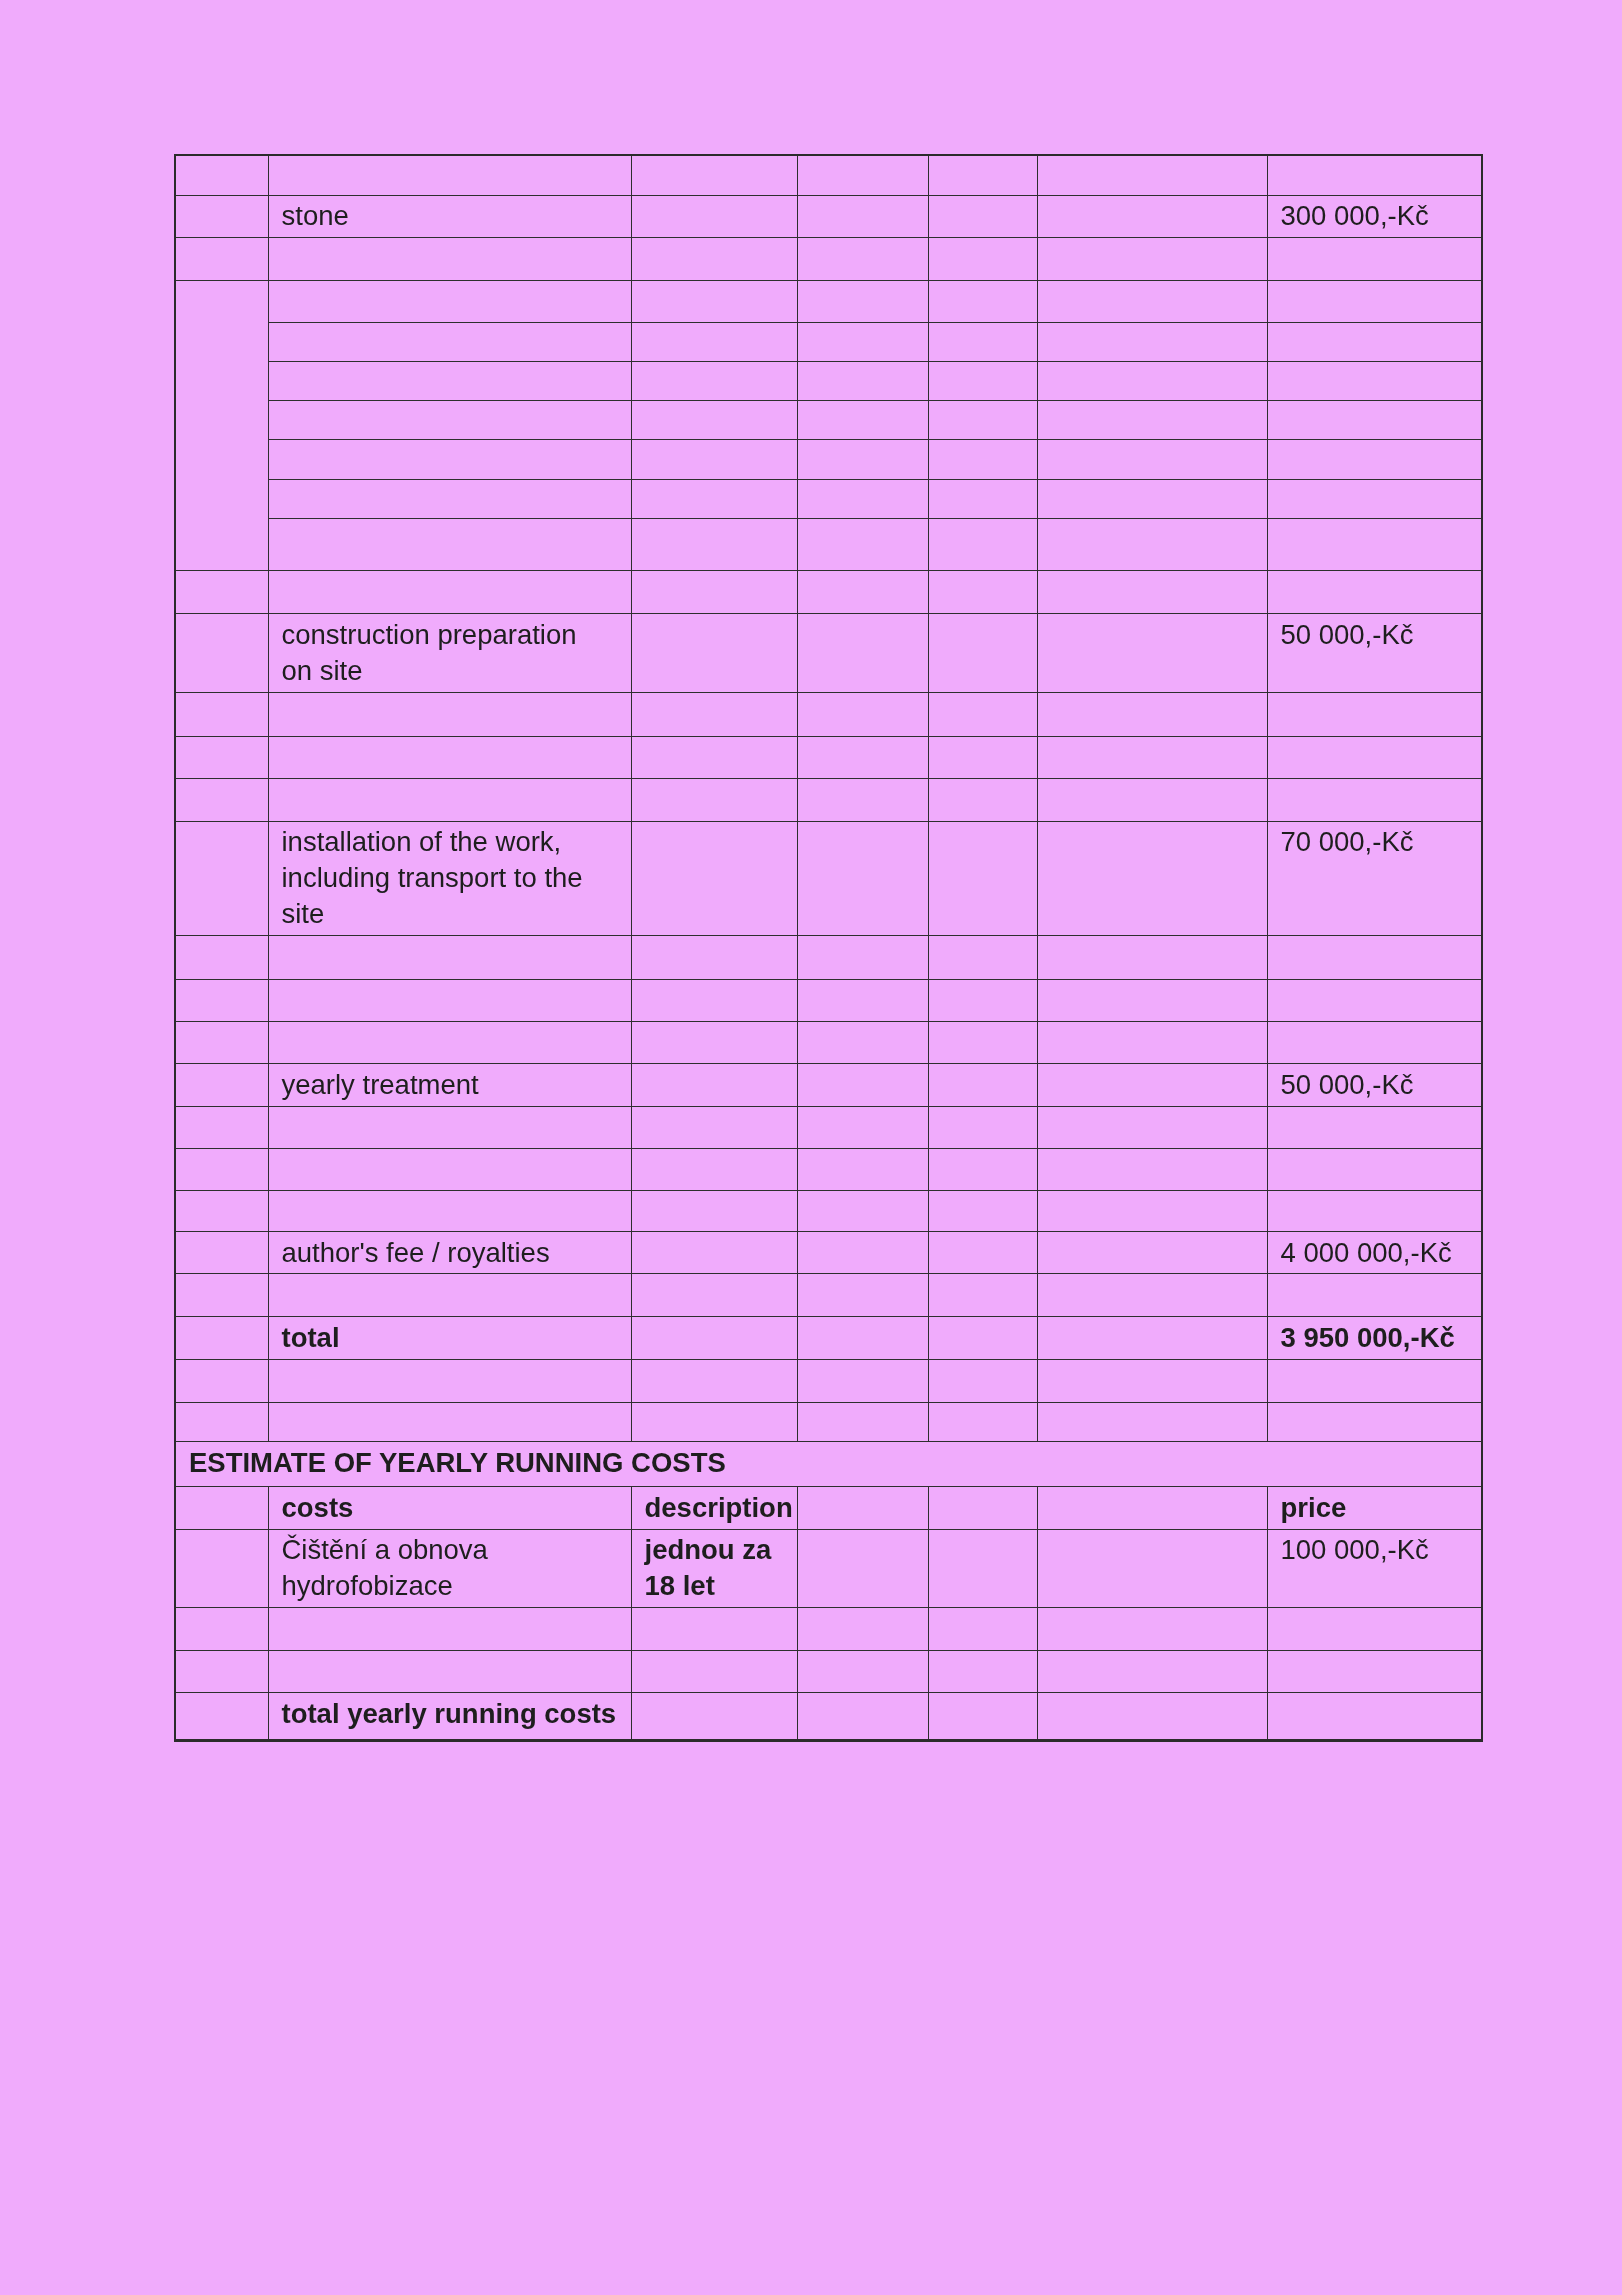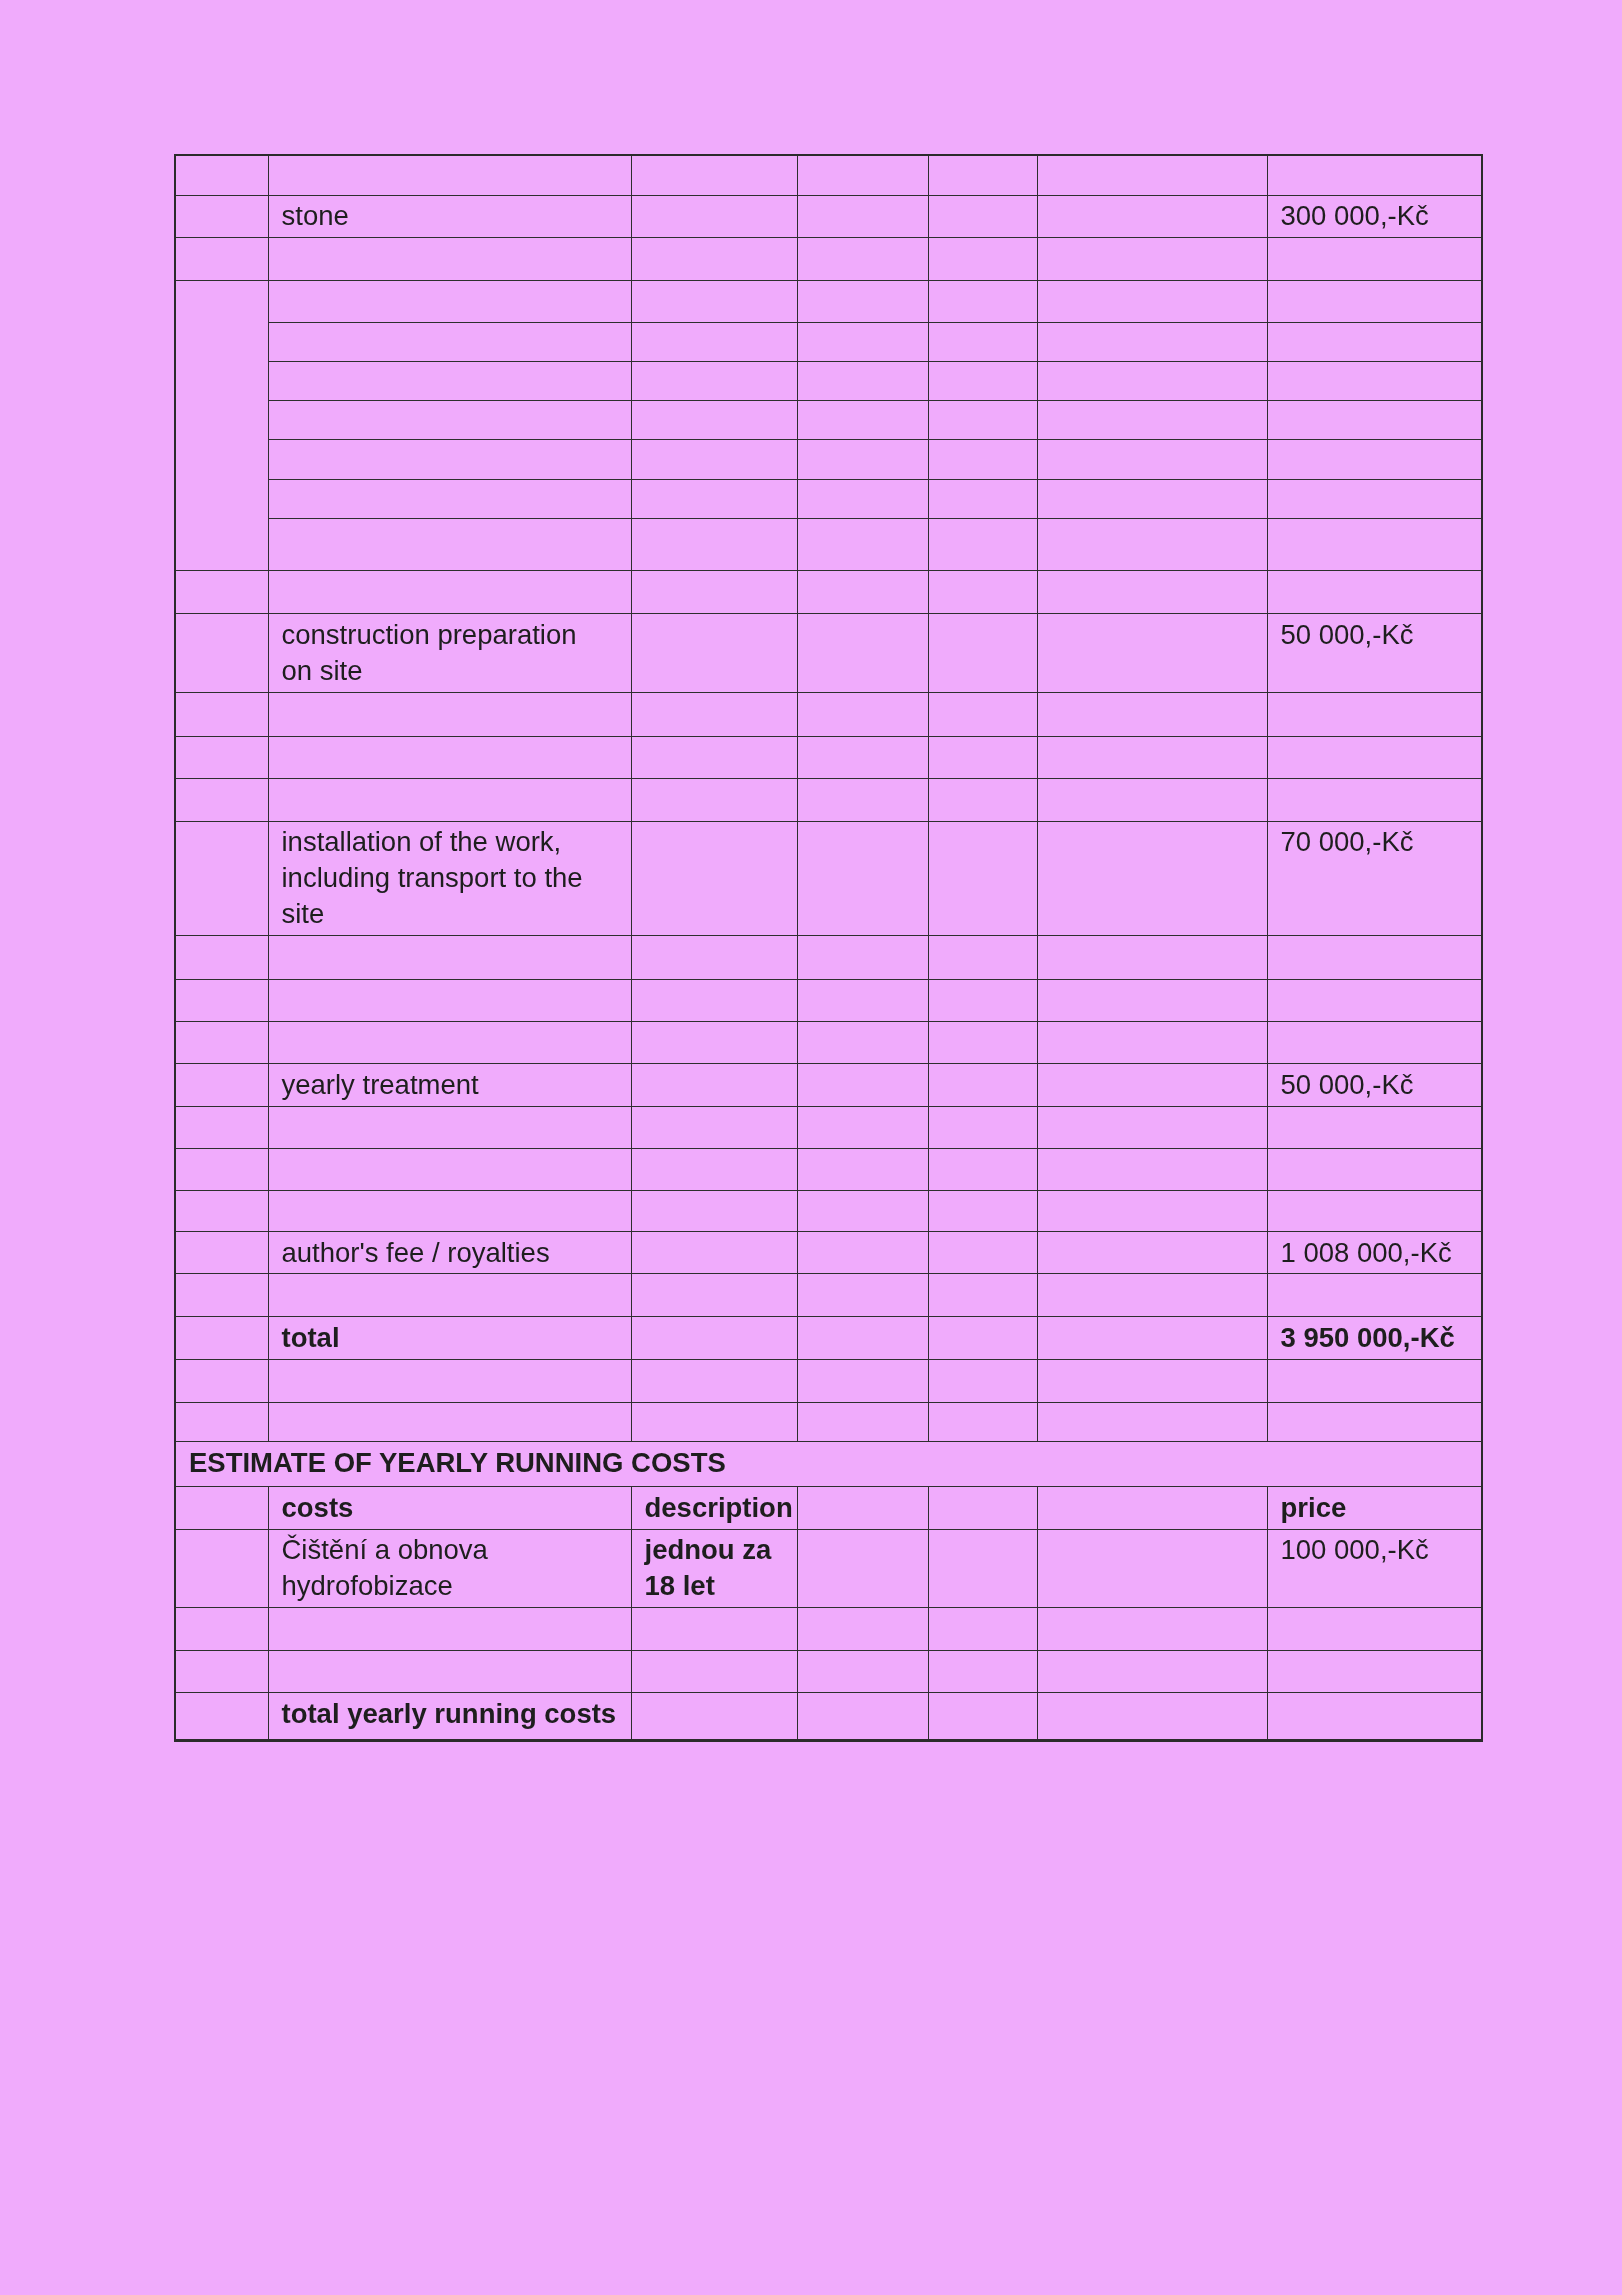--- a/index.html
+++ b/index.html
@@ -260,21 +260,21 @@
           <td></td>
           <td></td>
         </tr>
         <tr style="height: 42px;">
           <td></td>
           <td class="c-item">author's fee / royalties</td>
           <td></td>
           <td></td>
           <td></td>
           <td></td>
-          <td class="c-price">1 008 000,-Kč</td>
+          <td class="c-price">4 000 000,-Kč</td>
         </tr>
         <tr style="height: 43px;">
           <td></td>
           <td></td>
           <td></td>
           <td></td>
           <td></td>
           <td></td>
           <td></td>
         </tr>

